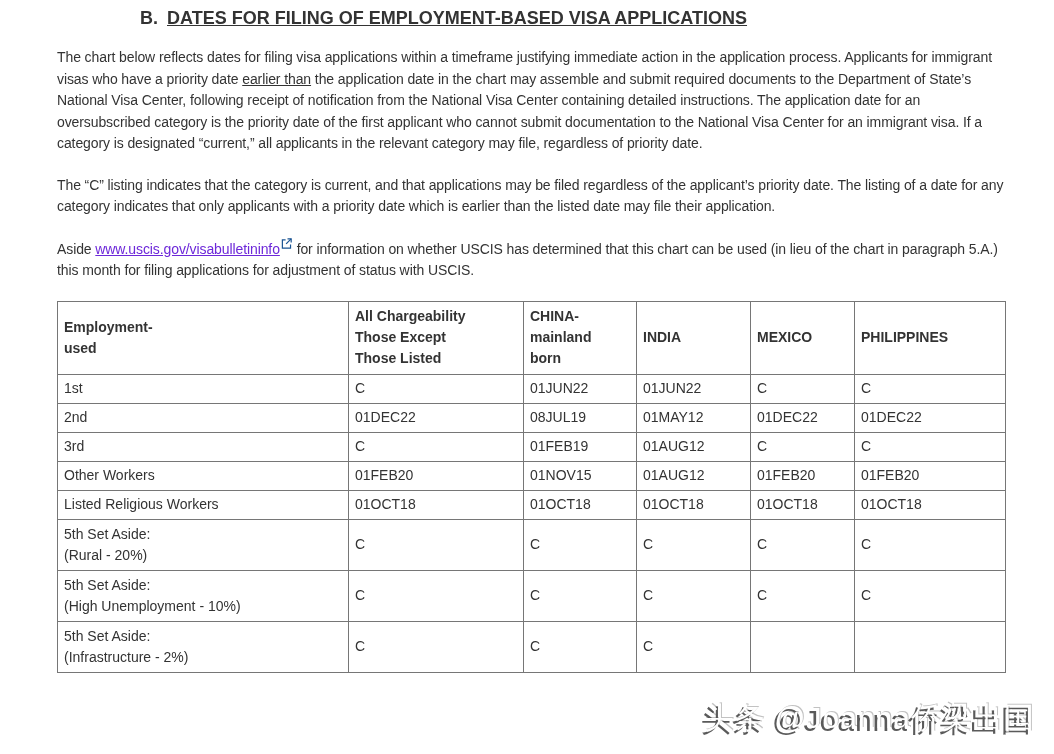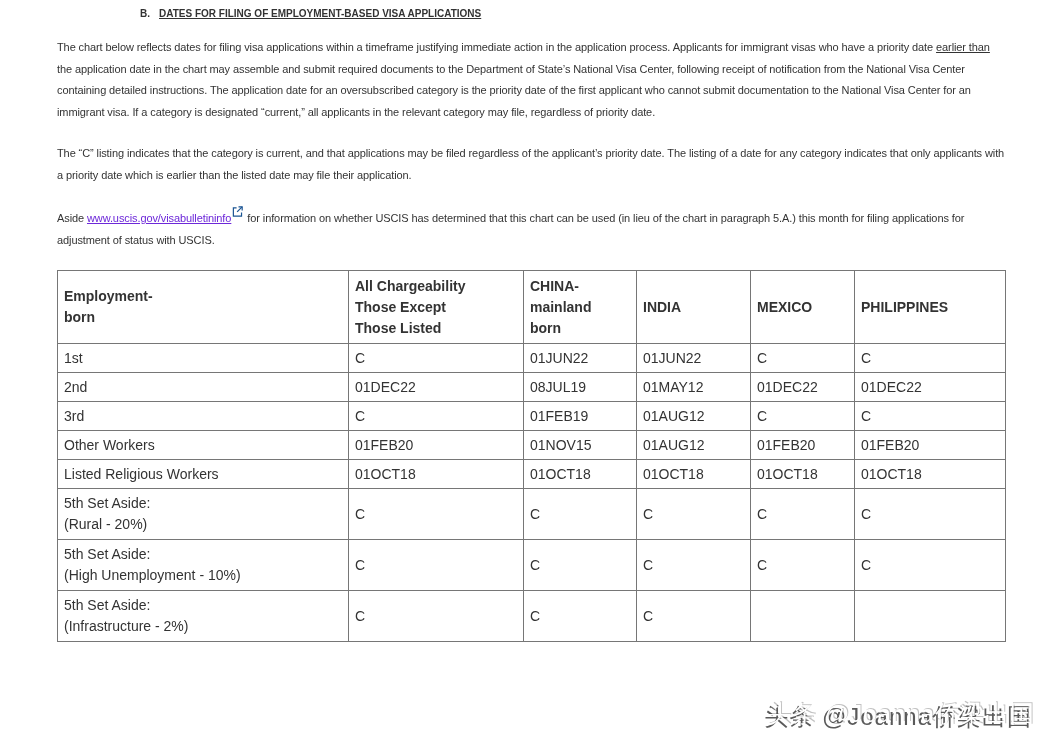--- a/index.html
+++ b/index.html
@@ -8,30 +8,30 @@
     background:#ffffff;
     font-family:"Liberation Sans","DejaVu Sans",sans-serif;
     color:#333333;
     position:relative;
     overflow:hidden;
   }
   .content { padding:8px 49px 0 57px; width:948px; }
 
   h2.heading {
     margin:0 0 18px 83px;
-    font-size:10px;
+    font-size:18px;
     font-weight:bold;
     color:#333333;
     letter-spacing:0;
   }
   h2.heading .title { text-decoration:underline; margin-left:9px; }
 
   p.para {
     margin:0 0 20px 0;
-    font-size:11px;
+    font-size:14px;
     line-height:21.5px;
     max-width:948px;
     letter-spacing:-0.1px;
   }
   .u { text-decoration:underline; }
   .b { font-weight:normal; }
   .link { color:#6d28d9; text-decoration:underline; cursor:pointer; }
   .ext-icon { vertical-align:5px; margin:0 1px; }
 
   table.visa-table {
@@ -51,21 +51,21 @@
     overflow:hidden;
   }
   table.visa-table th { font-weight:bold; height:66px; }
   tr.short td { height:22px; }
   tr.tall td  { height:44px; }
 
   .watermark {
     position:absolute;
     top:698px;
     right:19px;
-    font-size:24px;
+    font-size:30px;
     color:#ffffff;
     white-space:nowrap;
     letter-spacing:1px;
     text-shadow:-3px 3px 0 rgba(72,72,72,0.9), 1px -1px 0 rgba(120,120,120,0.45);
     pointer-events:none;
   }
 </style>
 </head>
 <body>
 
@@ -90,21 +90,21 @@
         <col style="width: 291px;">
         <col style="width: 175px;">
         <col style="width: 113px;">
         <col style="width: 114px;">
         <col style="width: 104px;">
         <col style="width: 151px;">
       </colgroup>
     <thead>
       <tr>
           <th>Employment-
-born</th>
+used</th>
           <th>All Chargeability
 Those Except
 Those Listed</th>
           <th>CHINA-
 mainland
 born</th>
           <th>INDIA</th>
           <th>MEXICO</th>
           <th>PHILIPPINES</th>
         </tr>

